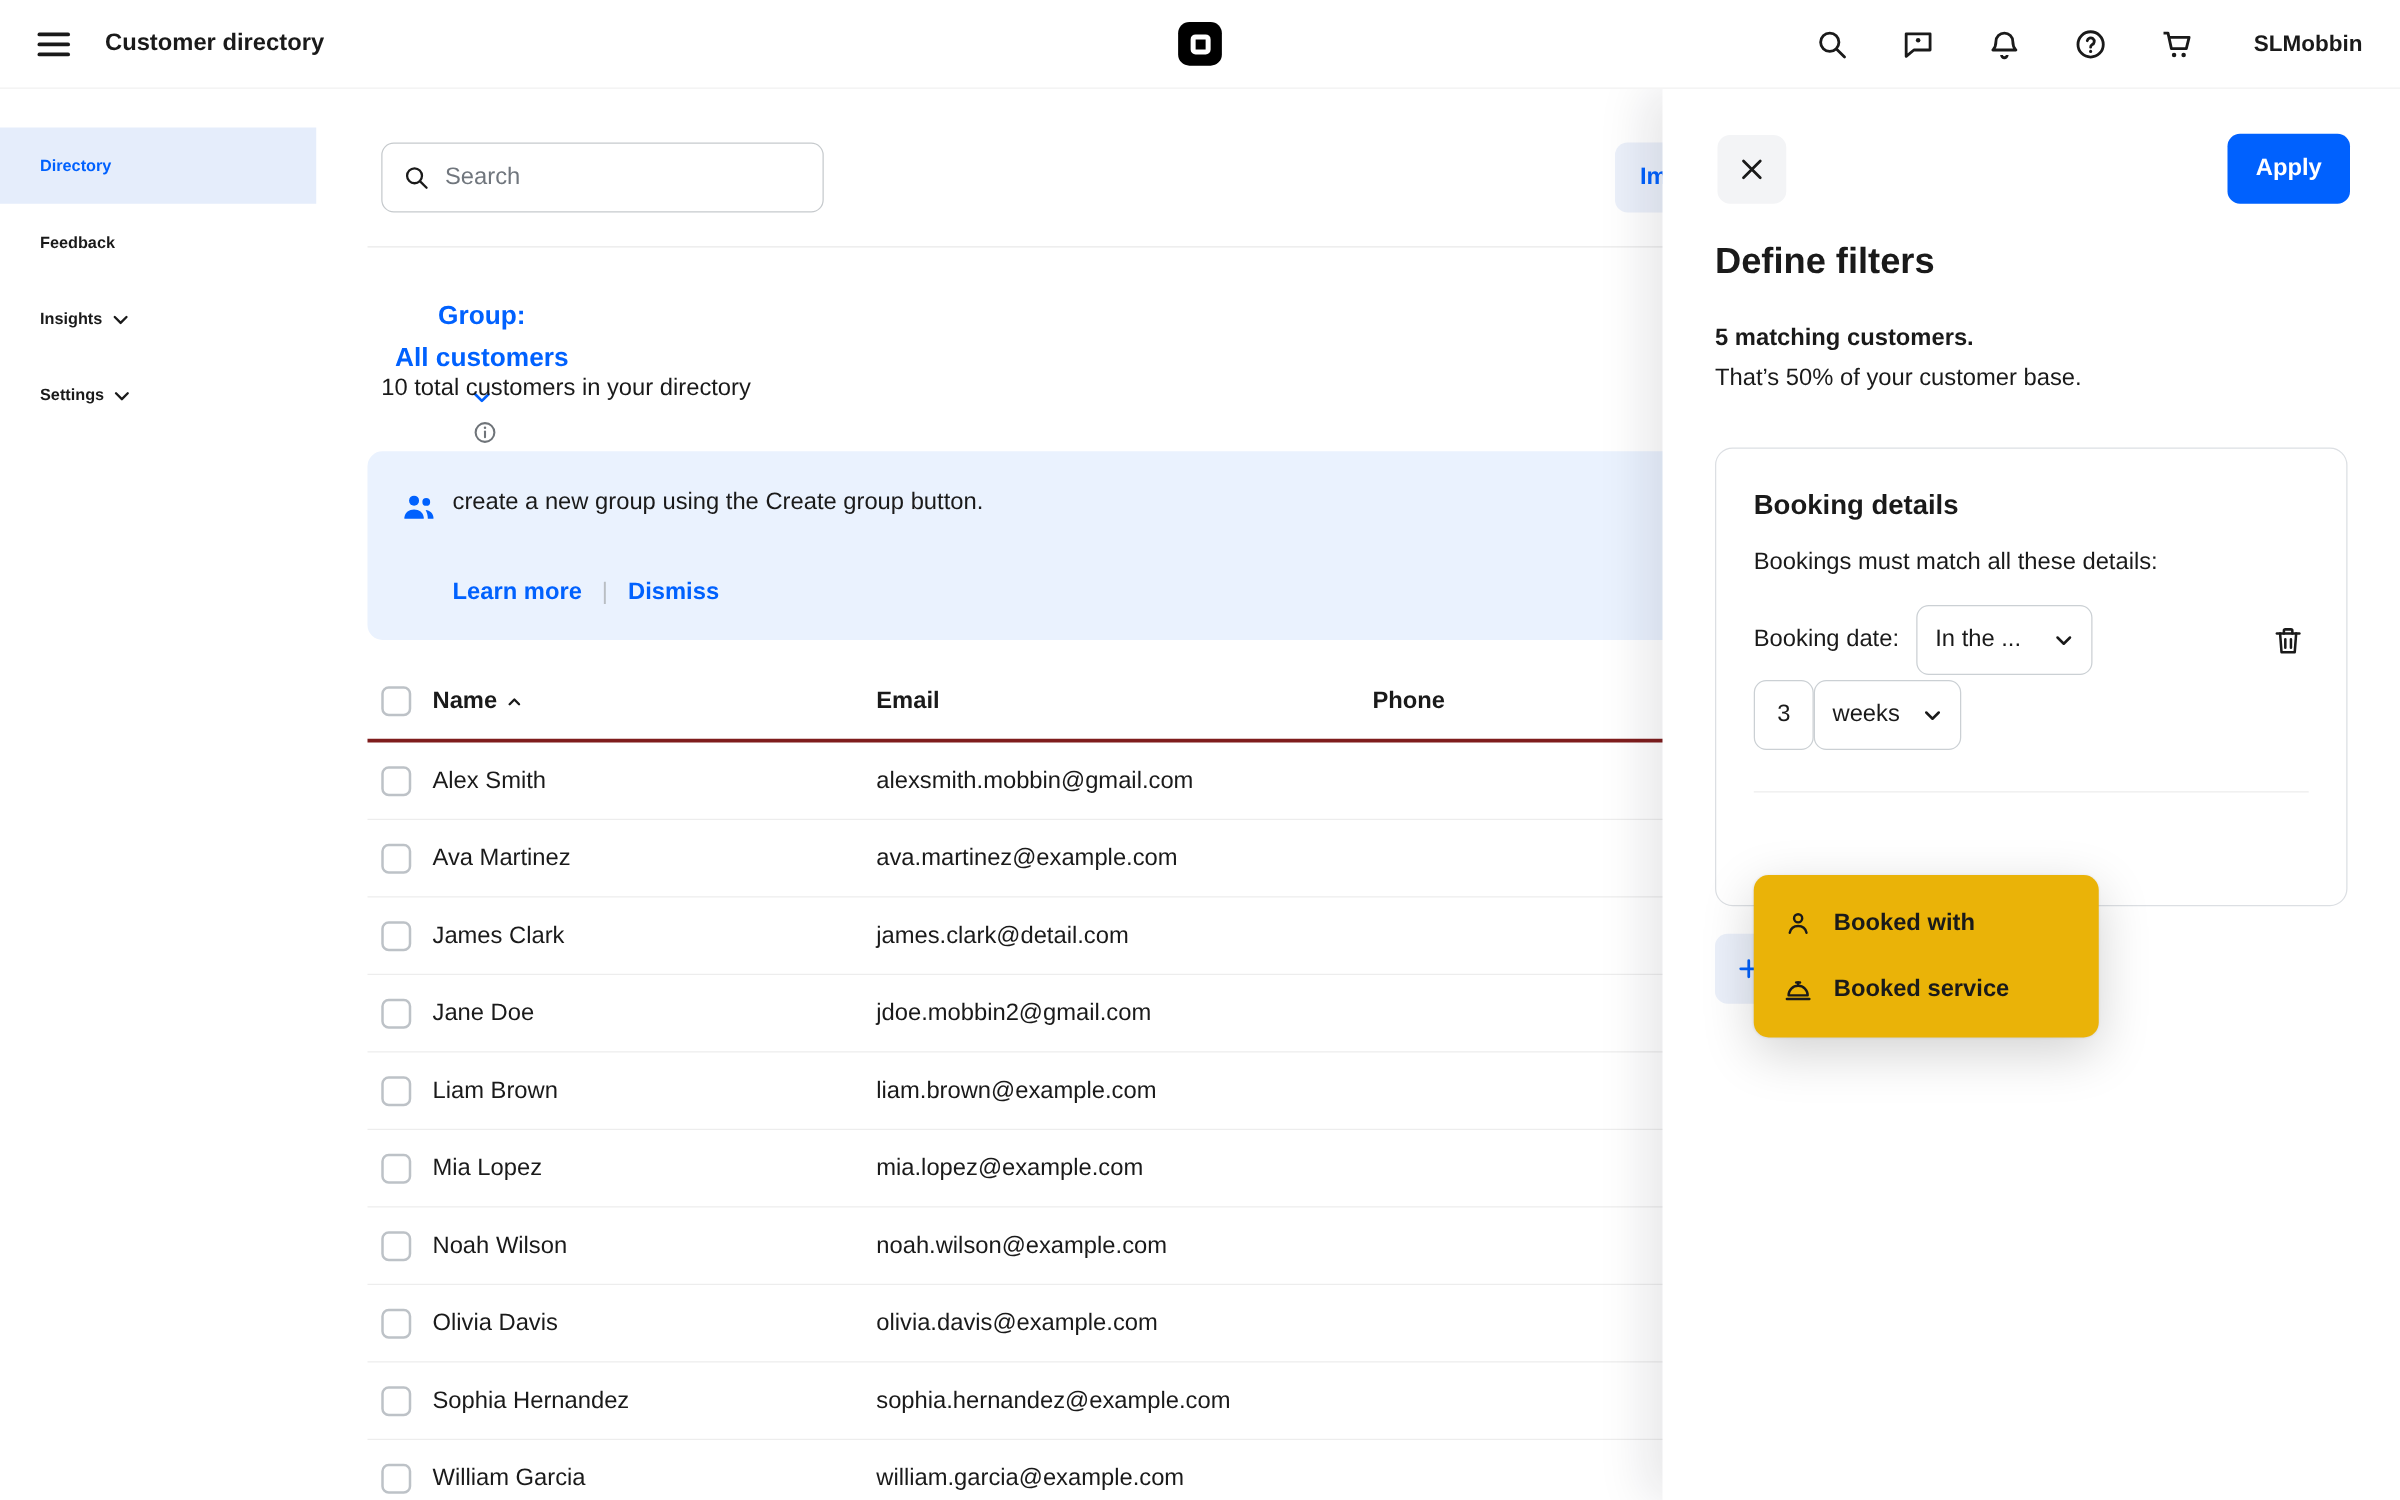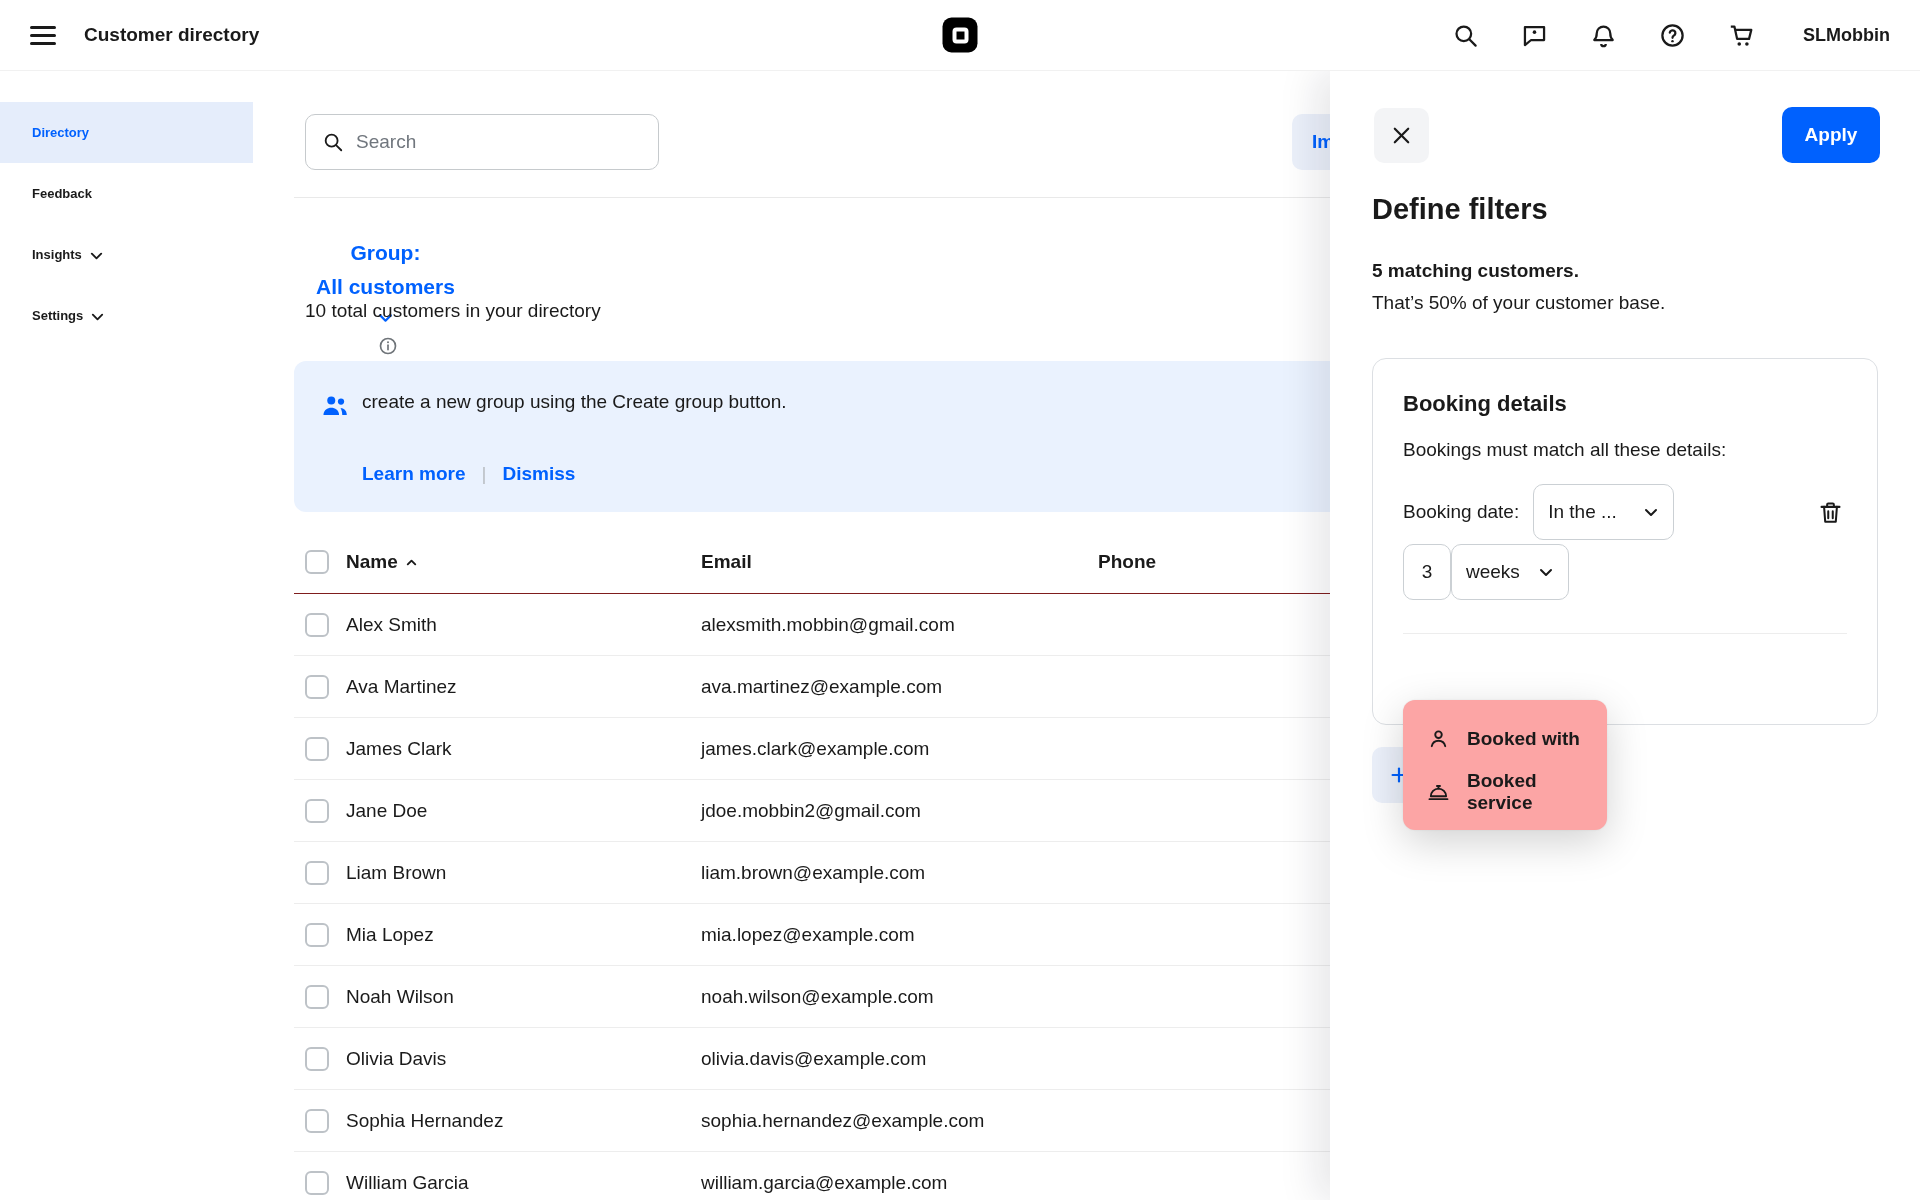--- a/index.html
+++ b/index.html
@@ -73,21 +73,21 @@
   .banner-icon { position:absolute; left:26px; top:30px; width:30px; height:30px; color:var(--accent,#0061FE); }
   .banner-icon svg { width:30px; height:30px; }
   .banner-text { position:absolute; left:68px; top:25px; font-size:19px; line-height:31px; white-space:nowrap; }
   .banner-links { position:absolute; left:68px; top:102px; display:flex; align-items:center; gap:16px; font-size:19px; }
   .banner-link { color:var(--accent,#0061FE); font-weight:700; cursor:pointer; }
   .banner-sep { color:#B9BEC3; font-weight:400; }
 
   
   .table { position:absolute; left:41px; top:460px; width:1626px; }
   .t-row { position:relative; height:62px; border-bottom:1px solid #EDEDED; }
-  .t-row.head { height:63px; border-bottom:1px solid #7f1d1d; }
+  .t-row.head { height:63px; border-bottom:3px solid #7f1d1d; }
   .cell { position:absolute; top:50%; transform:translateY(-50%); font-size:19px; white-space:nowrap; }
   .cell.cb { left:11px; }
   .cell.name { left:52px; }
   .cell.email { left:407px; }
   .cell.phone { left:804px; }
   .head .cell { font-weight:700; display:flex; align-items:center; gap:6px; }
   .checkbox {
     width:24px; height:24px; border:2px solid #BDC2C7; border-radius:6px; background:#fff; cursor:pointer;
   }
   .sort-caret { width:15px; height:15px; color:#1A1A1A; }
@@ -143,22 +143,22 @@
   .add-detail-row .info { width:21px; height:21px; color:#6F7479; margin-left:14px; cursor:pointer; }
 
   .add-filter-btn {
     position:absolute; left:42px; top:676px; width:190px; height:56px;
     background:#EBF0FA; border:none; border-radius:10px; cursor:pointer;
     display:flex; align-items:center; padding-left:16px; color:var(--accent,#0061FE); z-index:2;
   }
   .add-filter-btn svg { width:22px; height:22px; }
 
   .popup {
-    position:absolute; left:73px; top:629px; width:204px; height:130px;
-    background:#fca5a5; border-radius:12px; z-index:6; padding-top:12px;
+    position:absolute; left:73px; top:629px; width:276px; height:130px;
+    background:#eab308; border-radius:12px; z-index:6; padding-top:12px;
     box-shadow:0 12px 42px rgba(0,0,0,0.18), 0 0 2px rgba(0,0,0,0.08);
   }
   .popup-item { height:53px; display:flex; align-items:center; gap:17px; padding-left:24px; font-size:19px; font-weight:600; cursor:pointer; }
   .popup-item svg { width:23px; height:23px; color:#1A1A1A; }
 </style>
 </head>
 <body>
 
 <header class="topbar">
   <div class="hamburger">
@@ -311,21 +311,21 @@
         </div>
       <div class="cell name">Ava Martinez</div>
       <div class="cell email">ava.martinez@example.com</div>
       <div class="cell phone"></div>
     </div>
     <div class="t-row">
       <div class="cell cb">
           <div class="checkbox"></div>
         </div>
       <div class="cell name">James Clark</div>
-      <div class="cell email">james.clark@example.com</div>
+      <div class="cell email">james.clark@detail.com</div>
       <div class="cell phone"></div>
     </div>
     <div class="t-row">
       <div class="cell cb">
           <div class="checkbox"></div>
         </div>
       <div class="cell name">Jane Doe</div>
       <div class="cell email">jdoe.mobbin2@gmail.com</div>
       <div class="cell phone"></div>
     </div>

